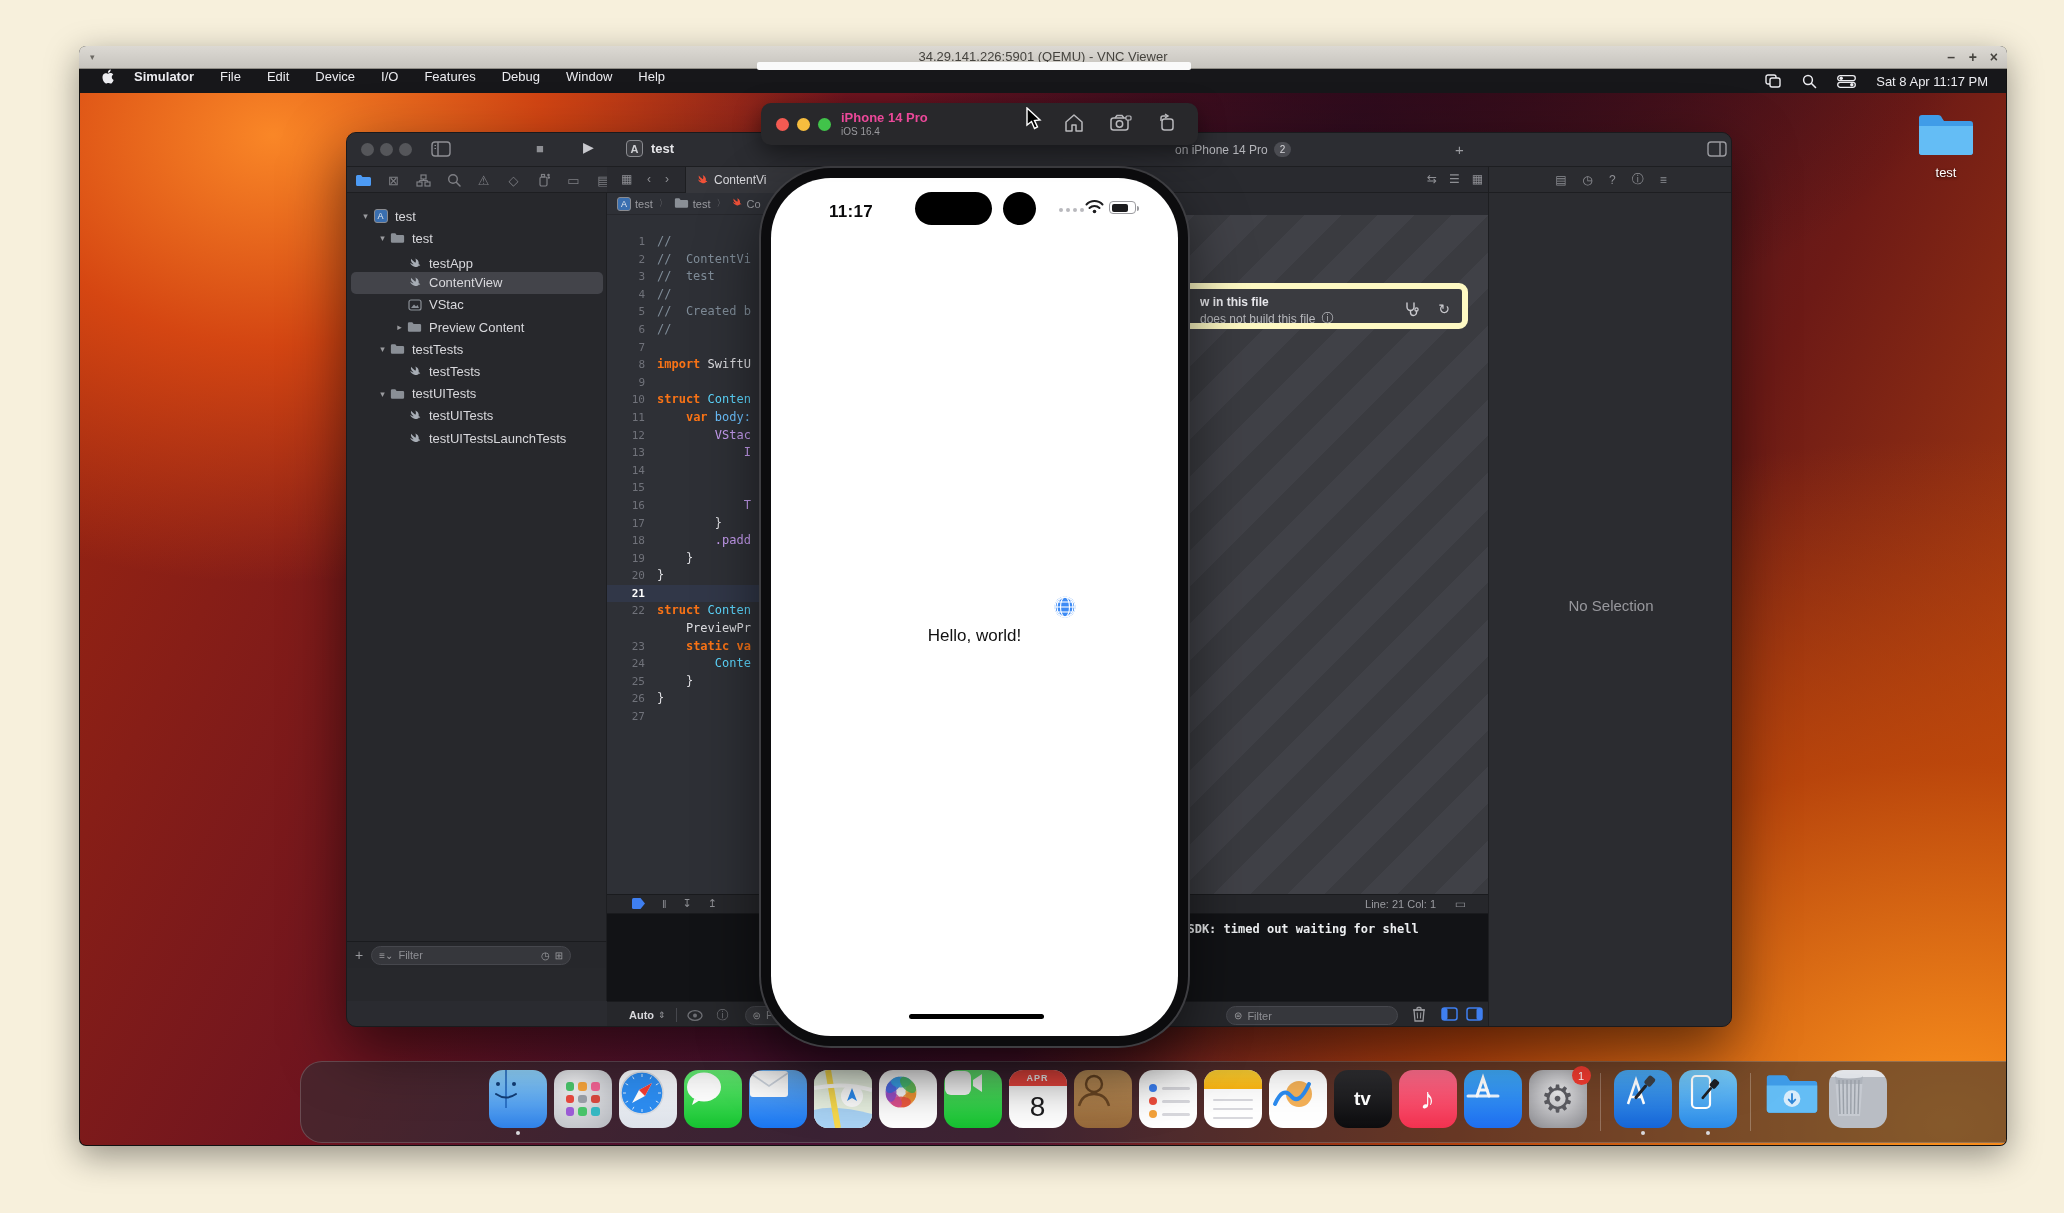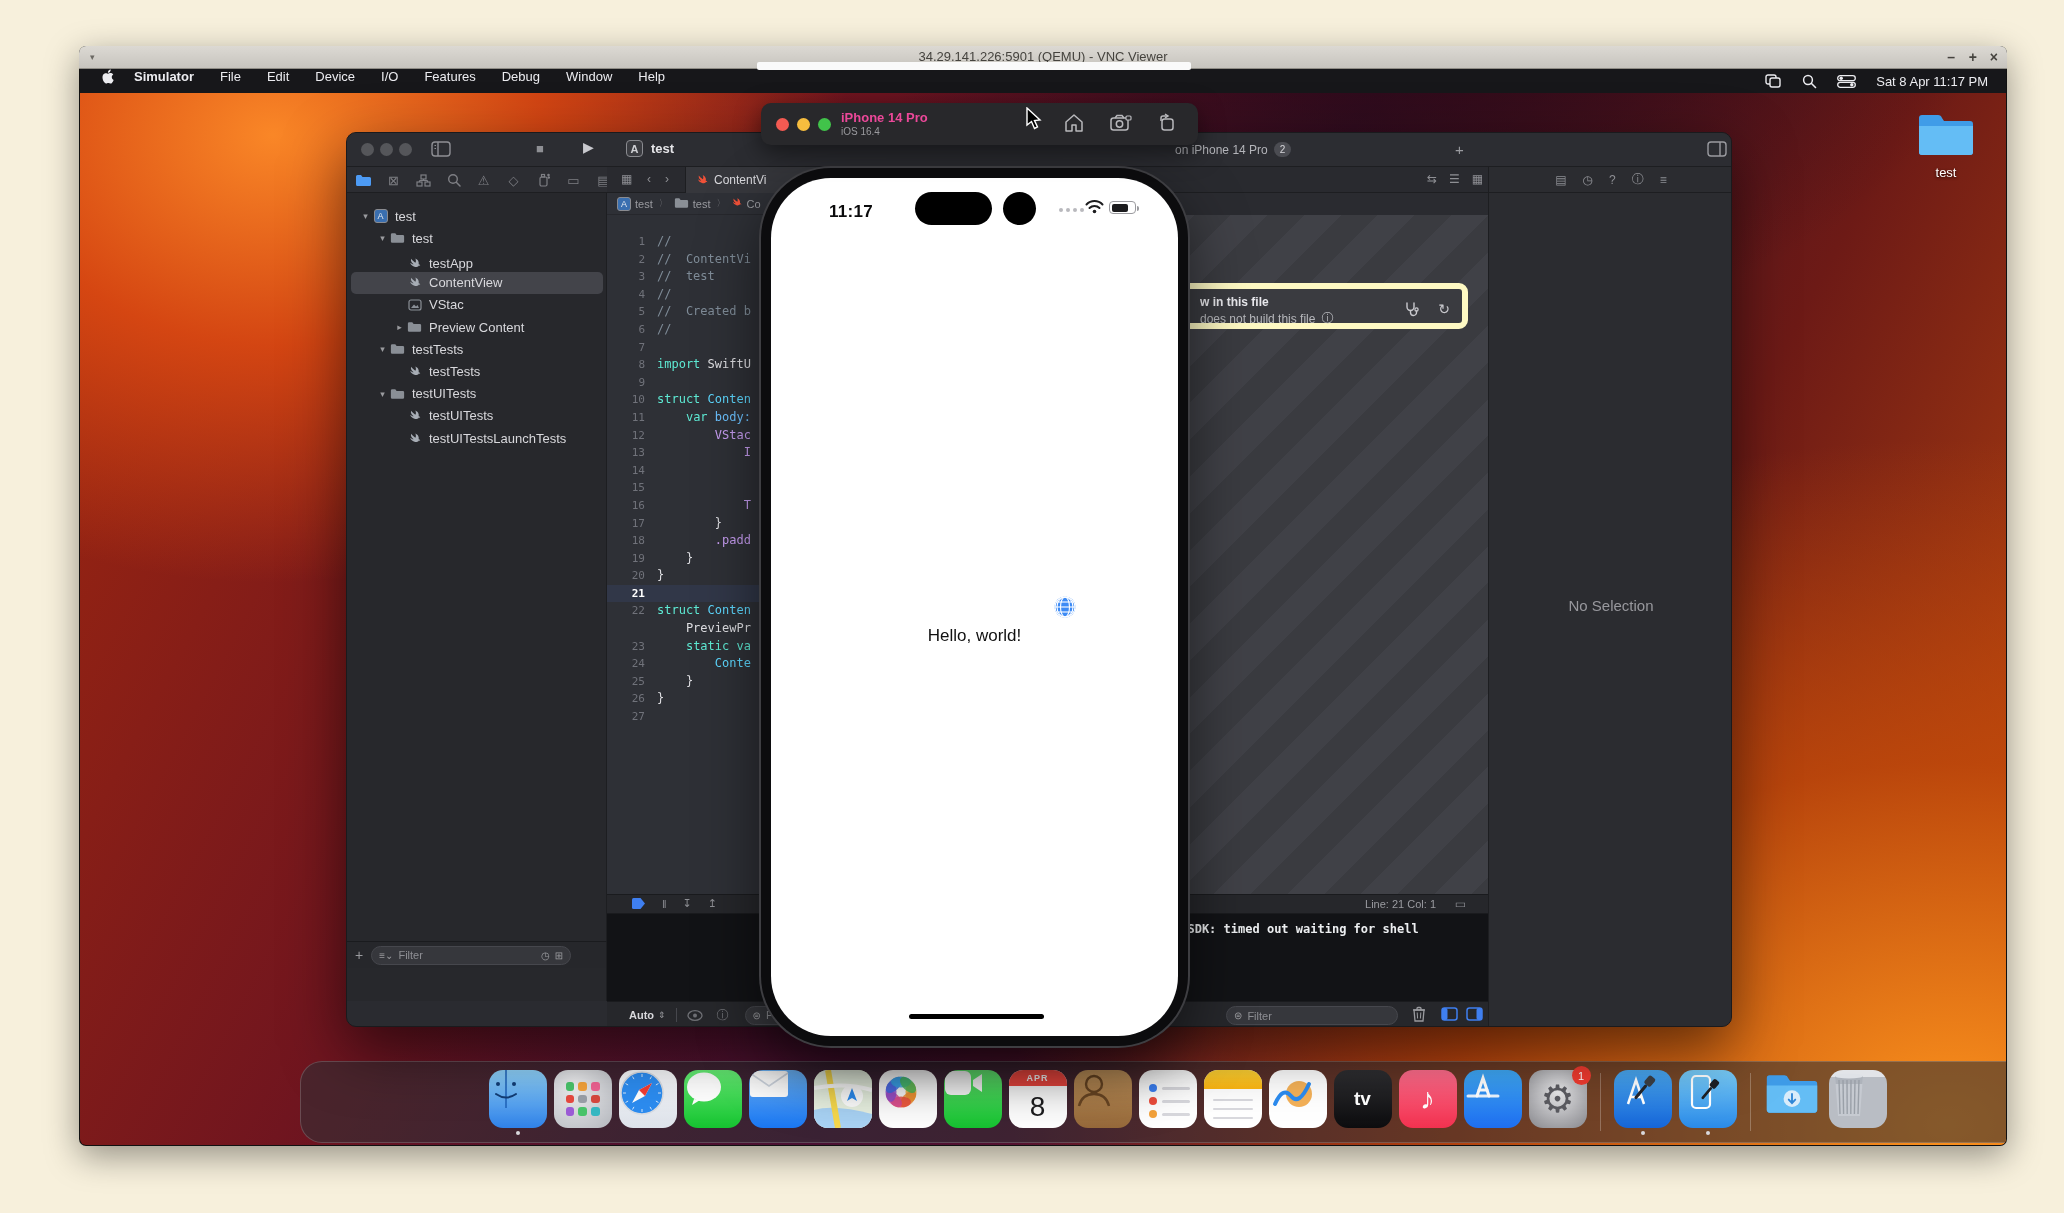--- a/index.html
+++ b/index.html
@@ -88,21 +88,21 @@
   #breadcrumb .sep{color:#6e6f74;font-size:9px;}
   #breadcrumb .bc{display:flex;align-items:center;gap:4px;}
 
   #editor{left:260px;top:82px;width:440px;height:679px;background:#2e3036;overflow:hidden;}
   #code-rows{position:absolute;left:0;top:18px;width:100%;}
   .code-row{height:17.6px;display:flex;font-family:"DejaVu Sans Mono",monospace;font-size:12px;white-space:pre;}
   .code-row .gut{width:50px;text-align:right;padding-right:12px;color:#70727a;font-size:11px;line-height:17.6px;flex:none;}
   .code-row .src{line-height:17.6px;}
   .code-row.hl{background:#313748;}
   .code-row.hl .gut{color:#fff;font-weight:bold;}
-  .tok-com{color:#7f8c98;} .tok-kw{color:#5eead4;font-weight:normal;} .tok-pl{color:#dfdfe3;}
+  .tok-com{color:#7f8c98;} .tok-kw{color:#f97316;font-weight:bold;} .tok-pl{color:#dfdfe3;}
   .tok-ty{color:#5dd8ff;} .tok-pr{color:#6bc1ff;} .tok-fw{color:#c79df2;}
 
   
   #canvas{left:700px;top:82px;width:441px;height:679px;
      background:repeating-linear-gradient(135deg,#3a3b40 0 26px,#404147 26px 52px);}
   #spinner{left:631px;top:454px;width:38px;height:38px;}
   #preview-banner{left:805px;top:150px;width:316px;height:46px;background:#3a3b40;border:6px solid #fef9c3;
      border-radius:9px;padding:6px 10px 0 42px;color:#e8e8ec;}
   #pb-line1{font-size:12px;font-weight:bold;}
   #pb-line2{font-size:12px;color:#b6b7bb;margin-top:1px;display:flex;gap:6px;align-items:center;}

